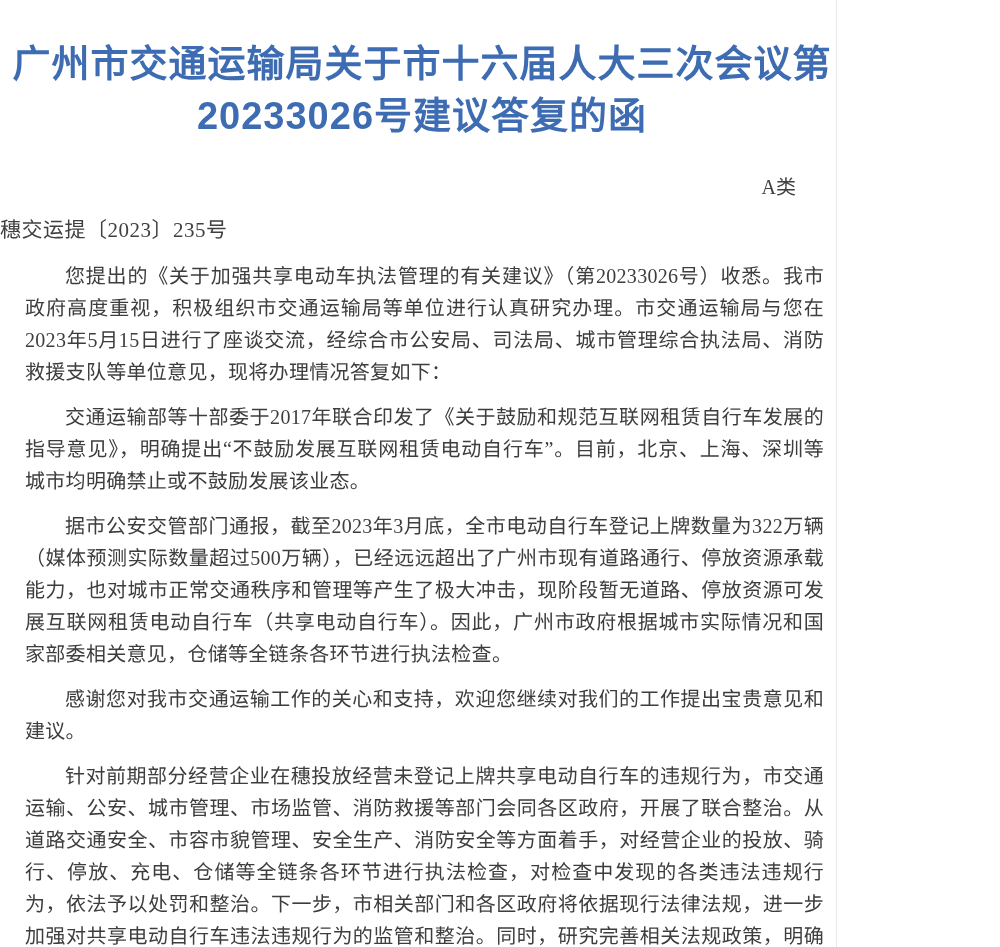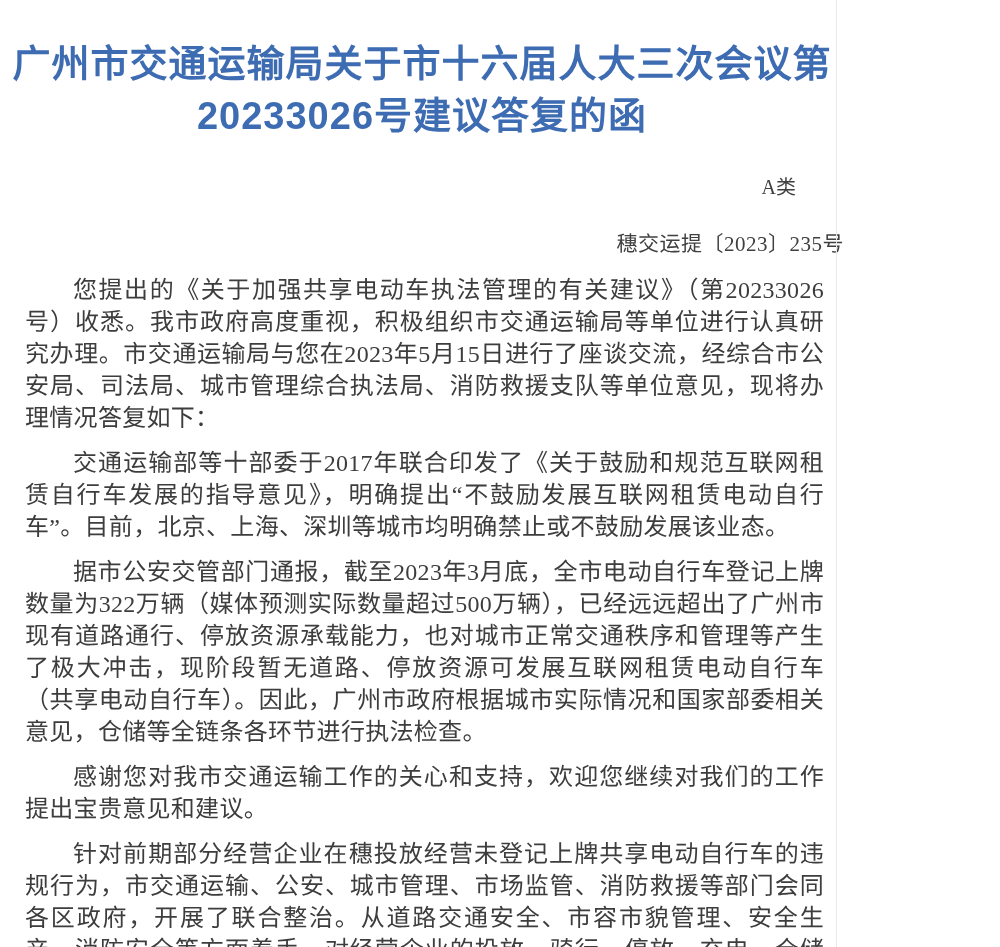--- a/index.html
+++ b/index.html
@@ -42,38 +42,38 @@
     font-size: 20px;
   }
   .class-line {
     margin-top: 34px;
     text-align: right;
     padding-right: 48px;
     font-size: 20px;
     line-height: 22px;
   }
   .doc-number {
-    margin-top: 34px;
-    text-align: right;
+    margin-top: 20px;
+    text-align: left;
     font-size: 21px;
     line-height: 24px;
     letter-spacing: 0.5px;
   }
   .salutation {
     margin-top: 26px;
     padding: 0 20px 0 25px;
     font-size: 20px;
     line-height: 22px;
   }
   .paragraphs {
     margin-top: 18px;
     padding: 0 20px 0 25px;
   }
   .paragraphs p {
-    font-size: 24px;
+    font-size: 20px;
     line-height: 32px;
     text-align: justify;
     text-indent: 2em;
     color: #3d3d3d;
     margin: 0 0 13px 0;
     letter-spacing: 0.3px;
   }
   .paragraphs p:last-child { margin-bottom: 0; }
   .page-edge-line {
     position: absolute;

